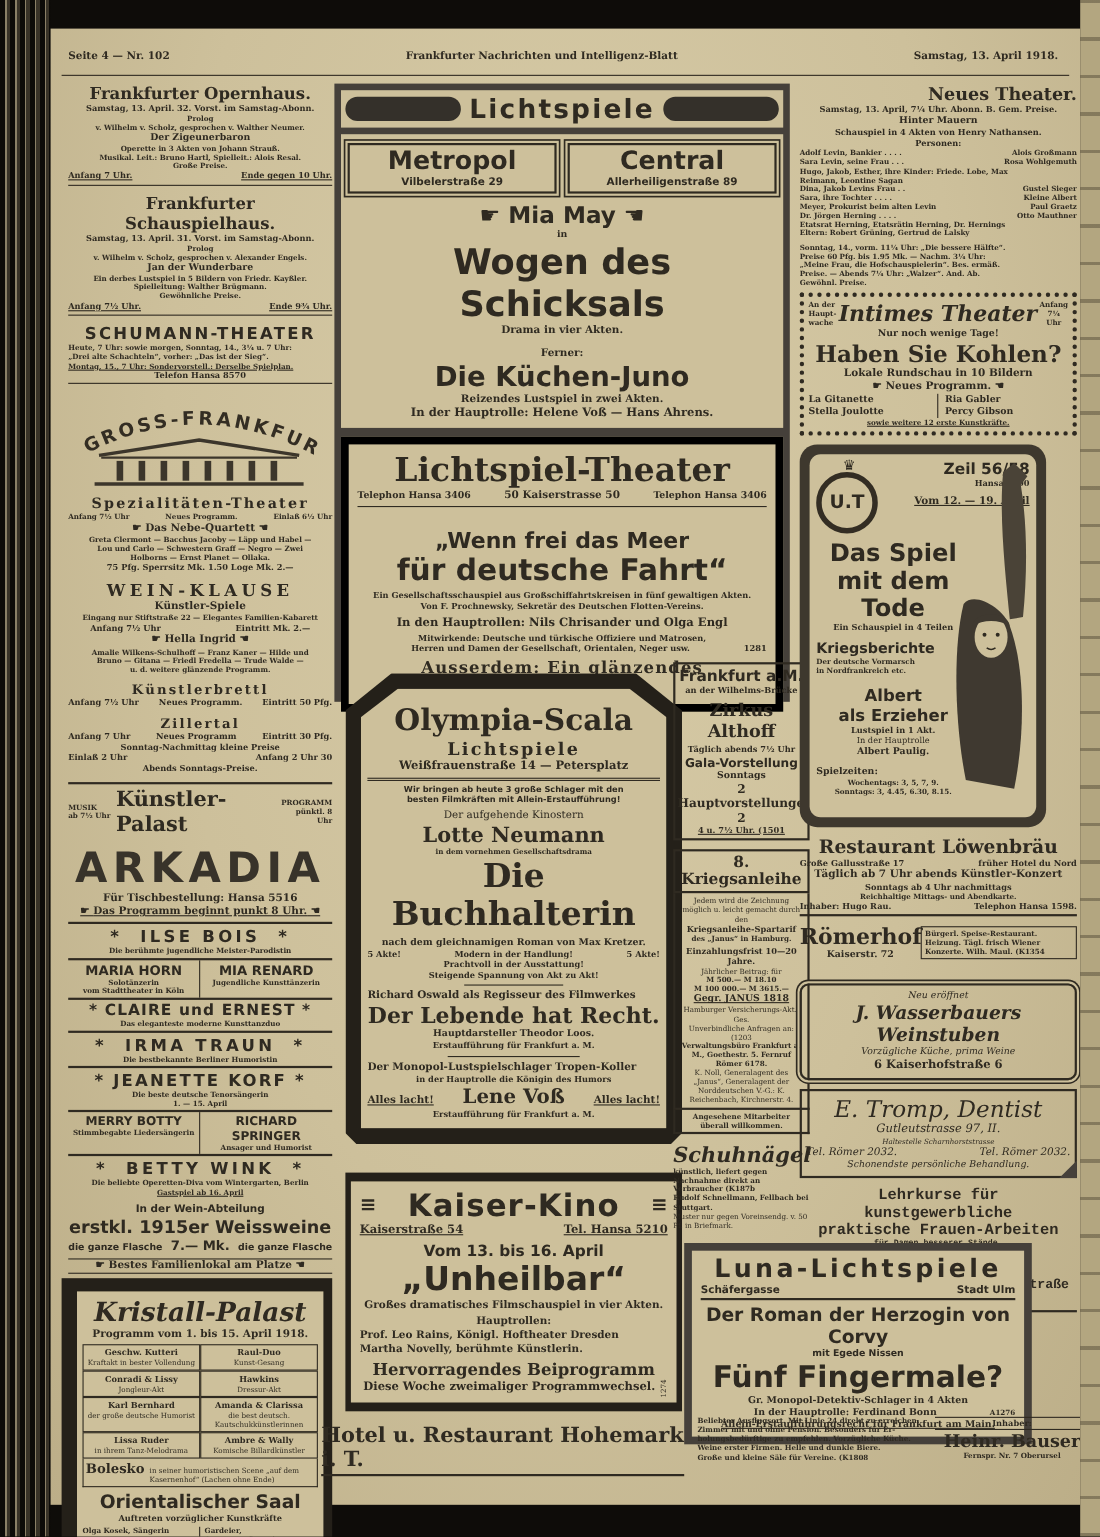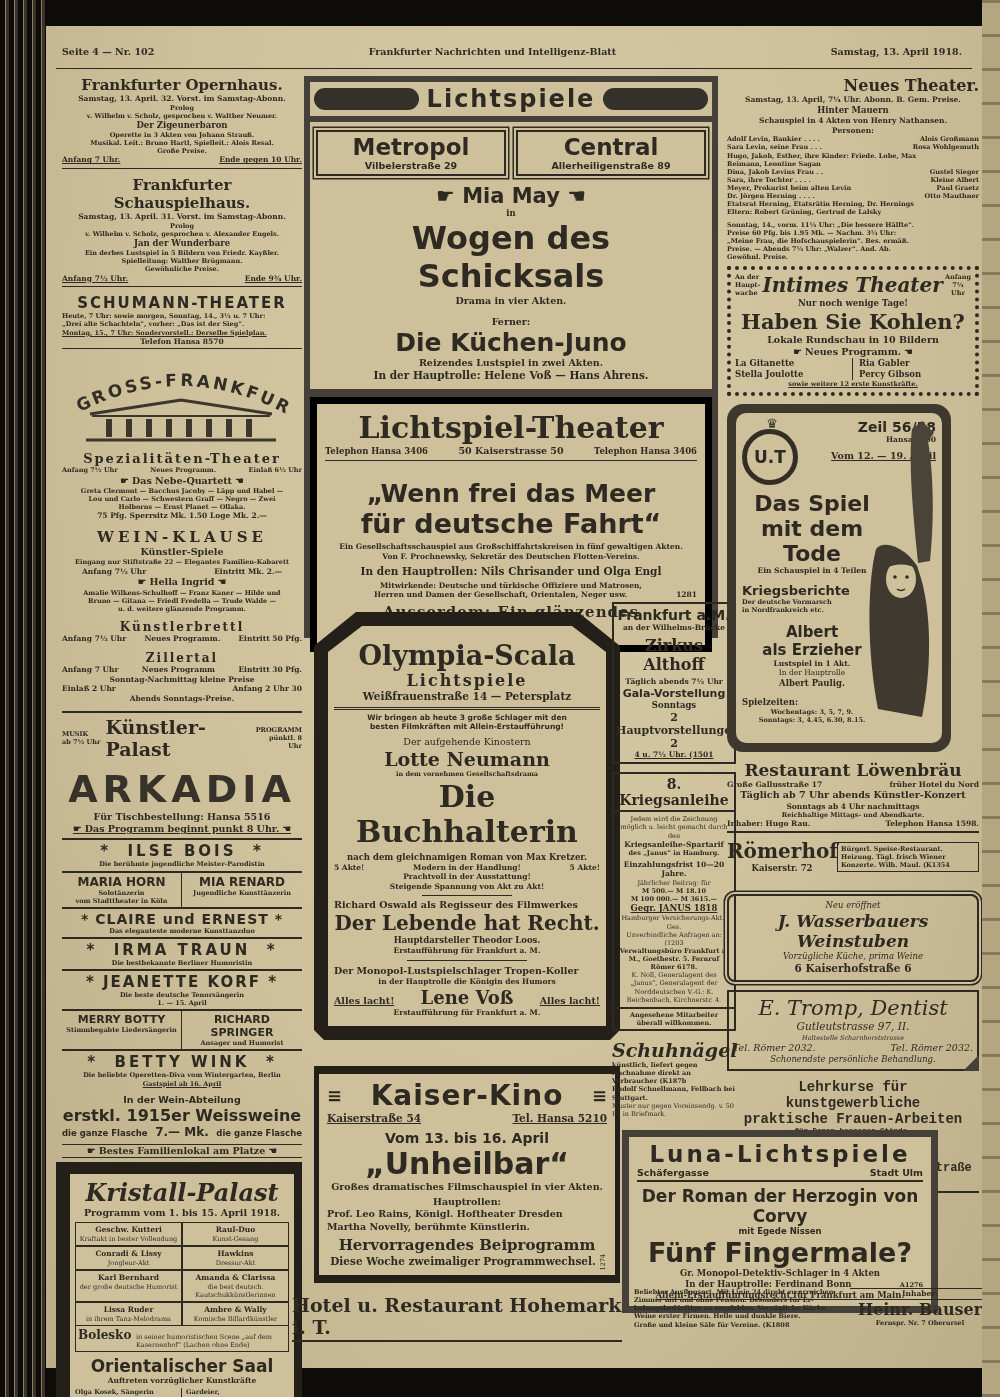--- a/index.html
+++ b/index.html
@@ -315,21 +315,21 @@
       </div>
 
       <div class="paper" style="margin-top:8px;padding:6px 8px;border:7px solid #000000;">
         <div class="c b" style="font-size:30px;">Lichtspiel-Theater</div>
         <div class="row t8 b">
             <span>Telephon Hansa 3406</span>
             <span class="t9">50 Kaiserstrasse 50</span>
             <span>Telephon Hansa 3406</span>
           </div>
         <div class="hr"></div>
-        <div class="c b sans" style="font-size:25px;margin-top:18px;">„Wenn frei das Meer</div>
+        <div class="c b sans" style="font-size:20px;margin-top:18px;">„Wenn frei das Meer</div>
         <div class="c b sans" style="font-size:27px;">für deutsche Fahrt“</div>
         <div class="c t7 b" style="margin-top:3px;">Ein Gesellschaftsschauspiel aus Großschiffahrtskreisen in fünf gewaltigen Akten.</div>
         <div class="c t7 b">Von F. Prochnewsky, Sekretär des Deutschen Flotten-Vereins.</div>
         <div class="c t10 b" style="margin-top:3px;">In den Hauptrollen: Nils Chrisander und Olga Engl</div>
         <div class="c t7 b" style="margin-top:2px;">Mitwirkende: Deutsche und türkische Offiziere und Matrosen,</div>
         <div class="row t7 b">
             <span style="flex:1;text-align:center;">Herren und Damen der Gesellschaft, Orientalen, Neger usw.</span>
             <span>1281</span>
           </div>
         <div class="c b" style="font-size:15px;letter-spacing:1px;margin-top:3px;">Ausserdem: Ein glänzendes Beiprogramm.</div>

